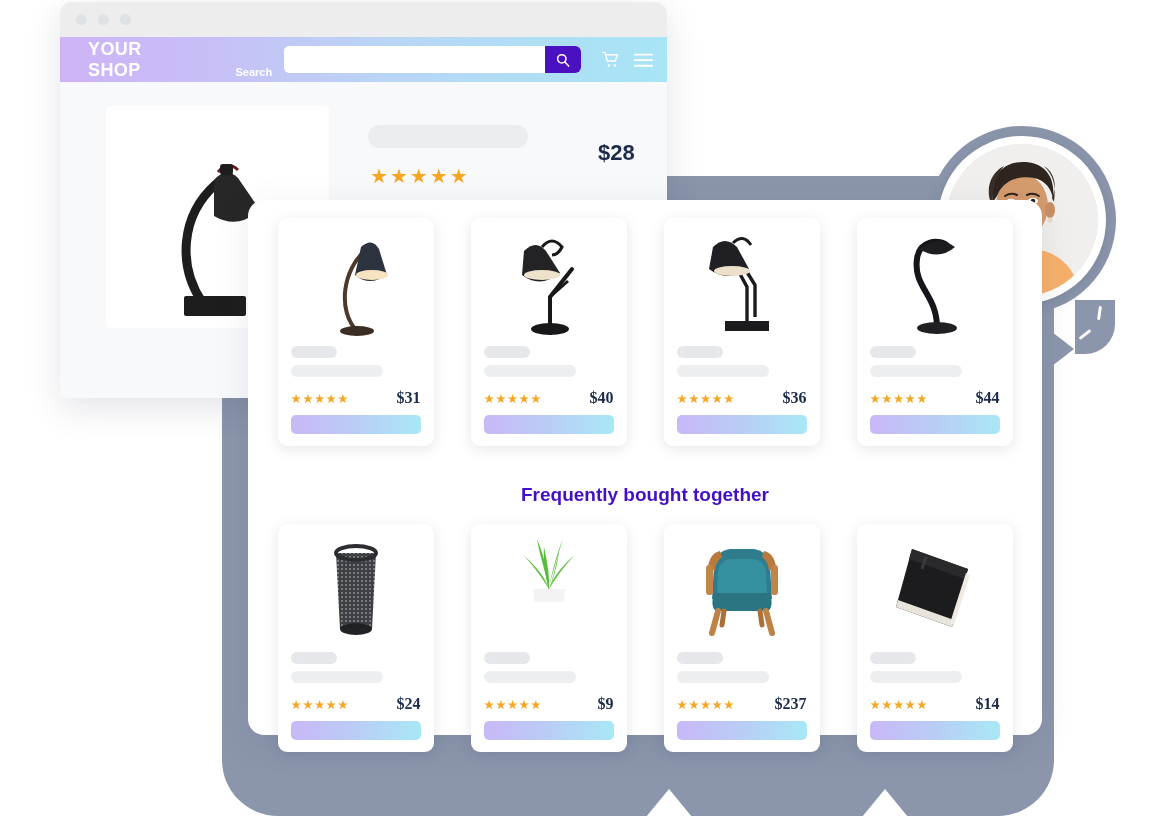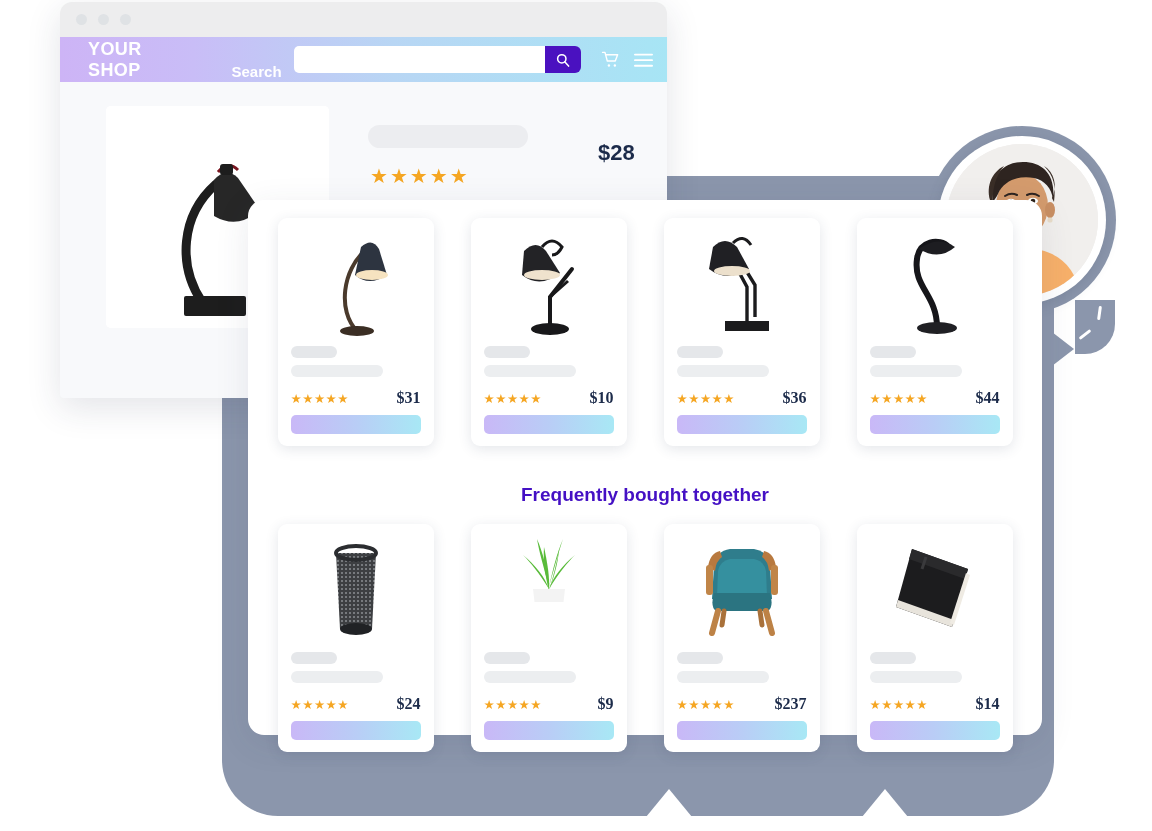--- a/index.html
+++ b/index.html
@@ -103,21 +103,21 @@
   .navbar {
     height: 45px;
     background: linear-gradient(90deg, #cdb4f6 0%, #c9bdf7 22%, #b8d6f4 55%, #a7e5f5 100%);
     display: flex; align-items: center; padding: 0 14px;
   }
   .brand {
     color: #ffffff; font-size: 18px; font-weight: 700;
     letter-spacing: 0.4px; margin-left: 14px;
   }
   .search-label {
-    color: #ffffff; font-size: 15px; font-weight: 700; margin-left: 38px; margin-top: 24px;
+    color: #ffffff; font-size: 11px; font-weight: 700; margin-left: 38px; margin-top: 24px;
   }
   .search-wrap {
     position: relative; margin-left: 12px;
     width: 266px; height: 27px;
   }
   .search-input {
     width: 100%; height: 100%;
     border: none; outline: none;
     background: #ffffff;
     border-radius: 5px 0 0 5px;
@@ -349,21 +349,21 @@
             <ellipse cx="44" cy="104" rx="19" ry="6" fill="#18181a"></ellipse>
             <path d="M18 26 q12 -12 22 0 l14 22 q-20 16 -38 2 z" fill="#232326"></path>
             <ellipse cx="36" cy="50" rx="18" ry="5" fill="#efe2cd"></ellipse>
             <path d="M36 22 q10 -12 20 0 q-4 8 -10 8" stroke="#18181a" stroke-width="3" fill="none"></path>
           </svg>
         </div>
         <div class="ph-line ph-short"></div>
         <div class="ph-line ph-long"></div>
         <div class="card-meta">
           <span class="card-stars">★★★★★</span>
-          <span class="card-price">$10</span>
+          <span class="card-price">$40</span>
         </div>
         <button class="card-btn"></button>
       </div>
 
       <div class="card">
         <div class="card-img">
           <svg width="86" height="112" viewBox="0 0 86 112">
             <rect x="26" y="96" width="44" height="10" fill="#1b1b1d"></rect>
             <path d="M48 96 L48 62 L34 36" stroke="#1b1b1d" stroke-width="3.4" fill="none"></path>
             <path d="M56 92 L56 60 L40 34" stroke="#1b1b1d" stroke-width="3.4" fill="none"></path>

